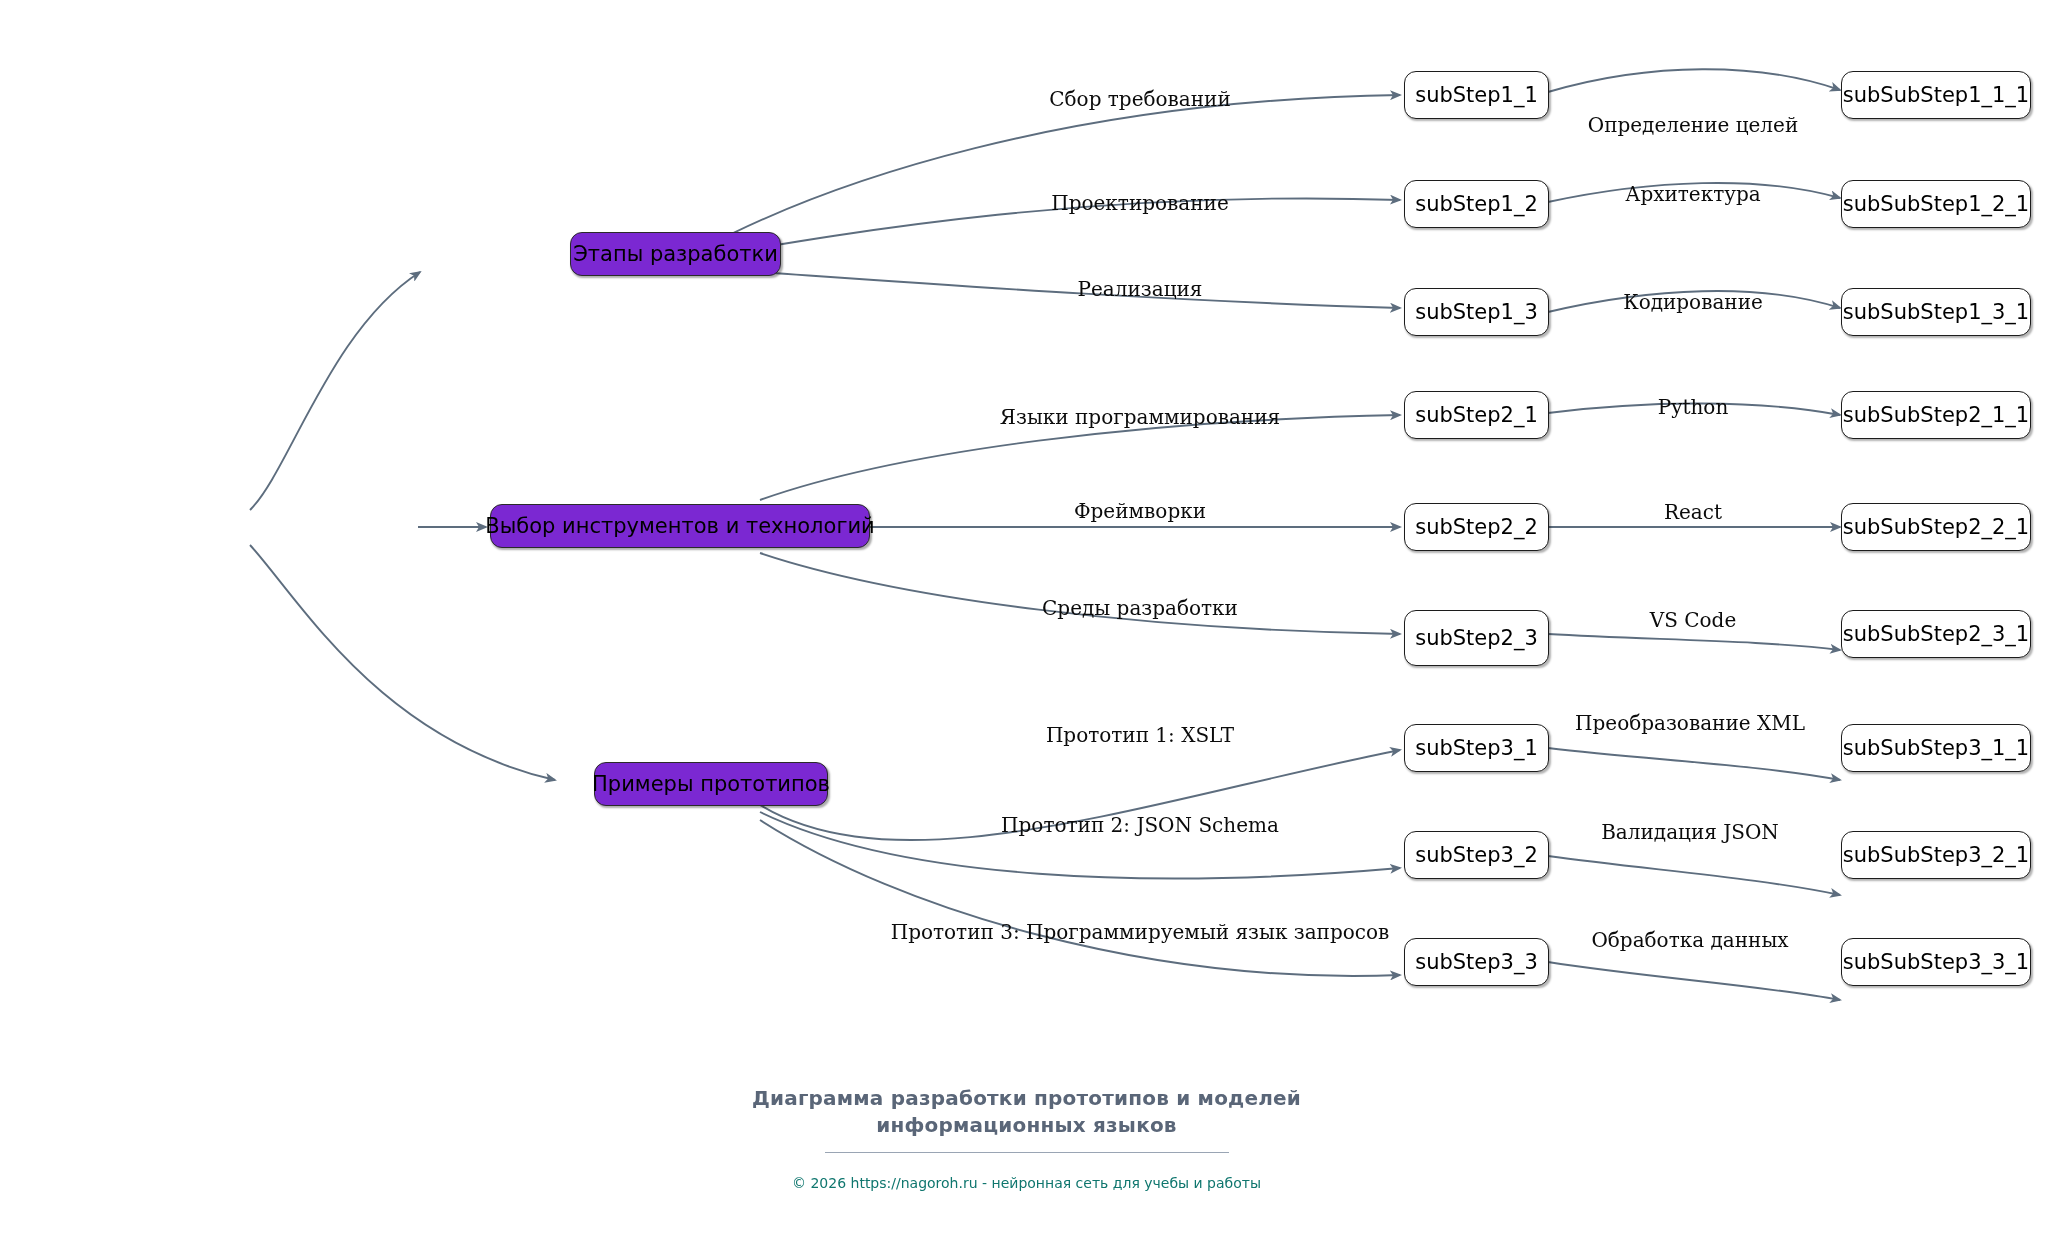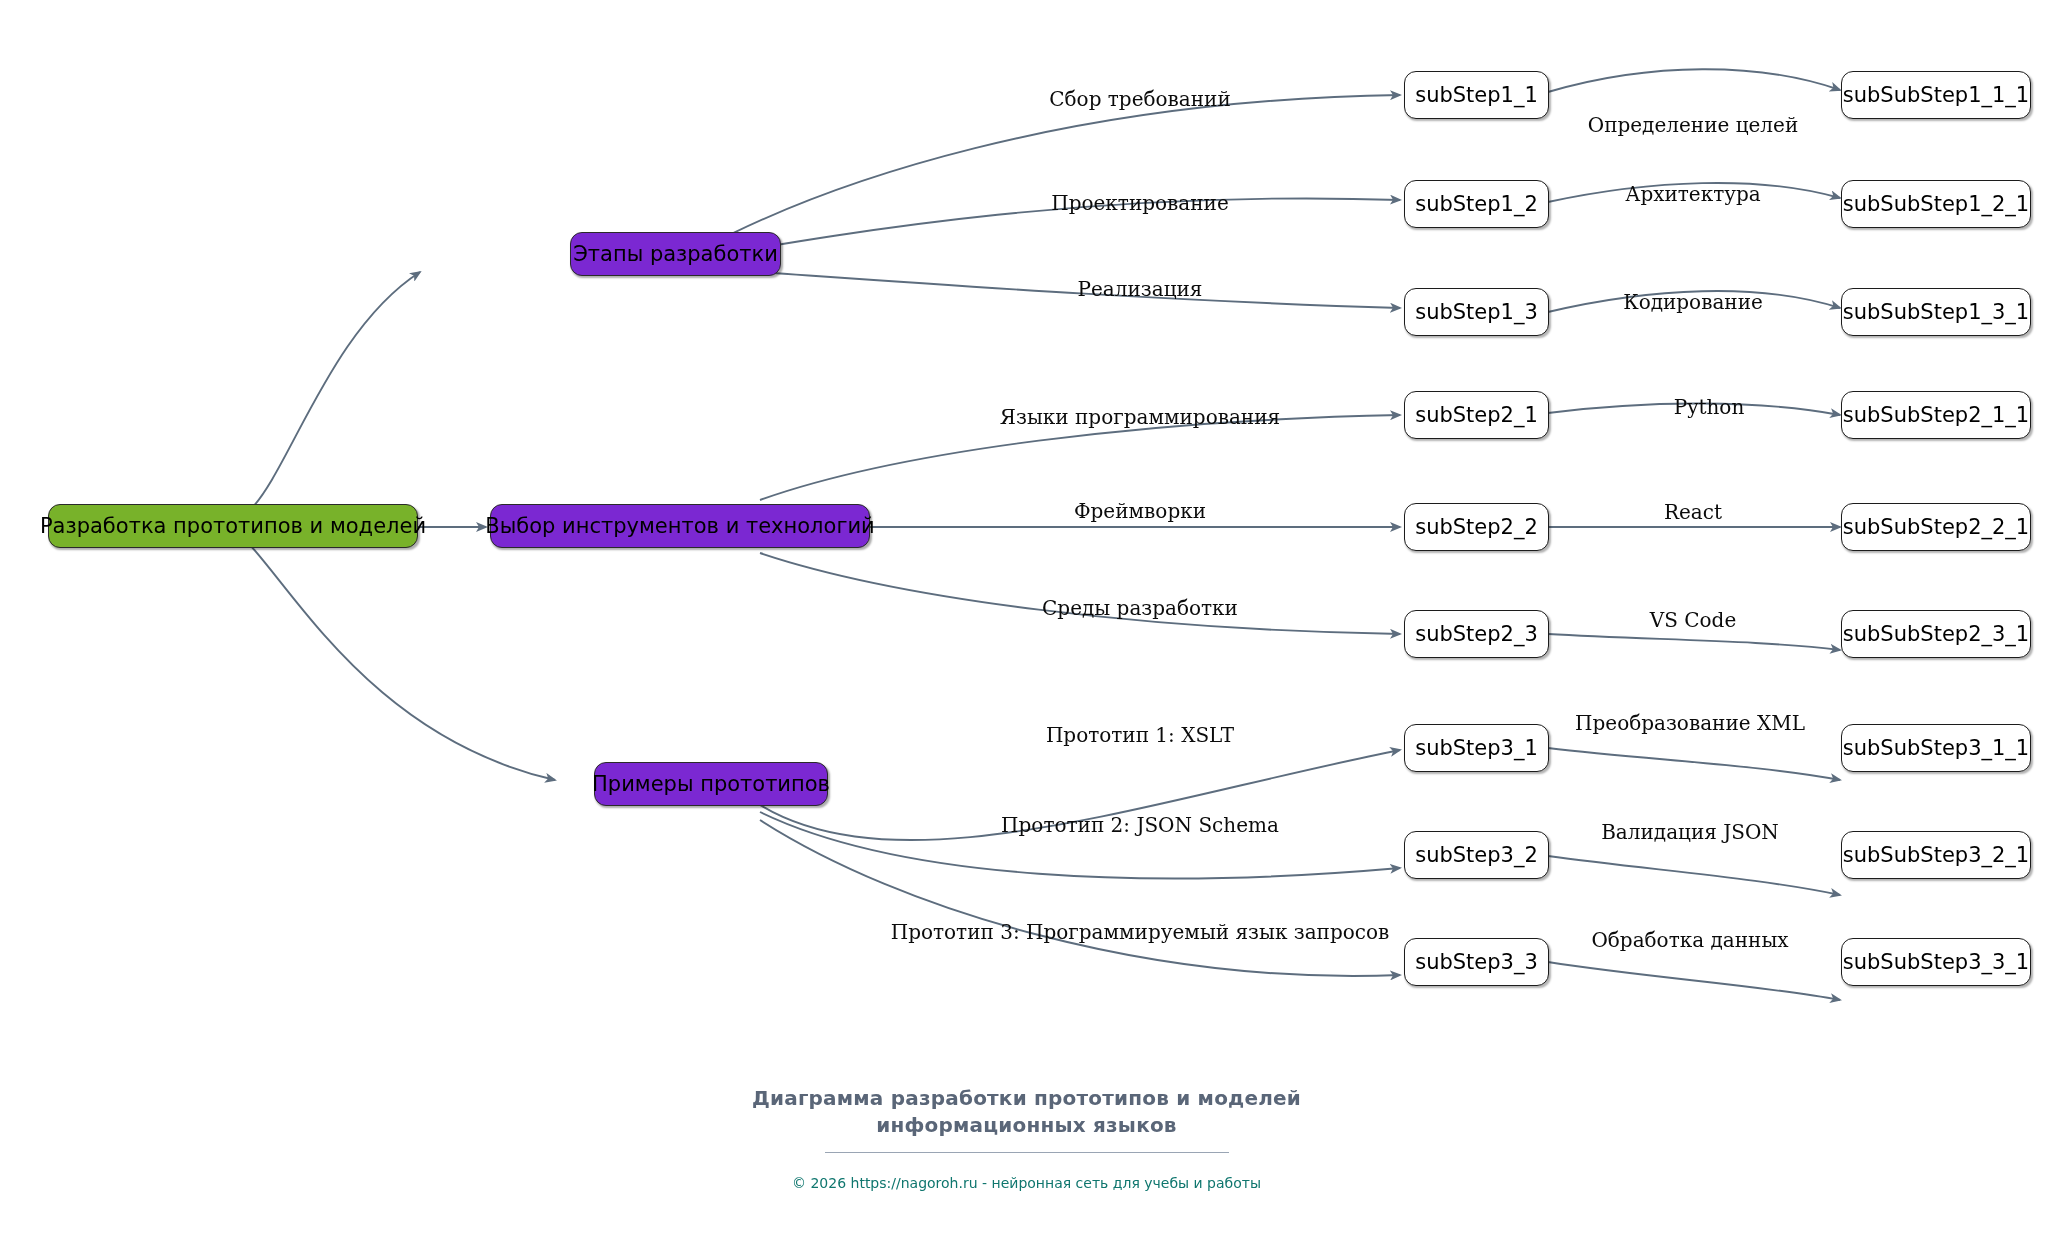--- a/index.html
+++ b/index.html
@@ -67,23 +67,20 @@
       <path d="M760,805 C900,890 1150,800 1400,750"></path>
       <path d="M760,812 C900,880 1150,890 1400,868"></path>
       <path d="M760,820 C900,910 1150,985 1400,975"></path>
 
       <path d="M1548,748 C1650,760 1760,765 1840,780"></path>
       <path d="M1548,856 C1650,870 1760,878 1840,895"></path>
       <path d="M1548,962 C1650,978 1760,985 1840,1000"></path>
     </g>
   </svg>
 
-  <div class="node n-root" style="left:48px;top:504px;width:370px;height:44px;">
-    <span>Разработка прототипов и моделей</span>
-  </div>
 
   <div class="node n-branch" style="left:570px;top:232px;width:211px;height:44px;">
     <span>Этапы разработки</span>
   </div>
   <div class="node n-branch" style="left:490px;top:504px;width:380px;height:44px;">
     <span>Выбор инструментов и технологий</span>
   </div>
   <div class="node n-branch" style="left:562px;top:762px;width:234px;height:44px;margin-left:32px;">
     <span>Примеры прототипов</span>
   </div>
@@ -97,21 +94,21 @@
   <div class="node n-leaf" style="left:1404px;top:288px;width:145px;height:48px;">
     <span>subStep1_3</span>
   </div>
 
   <div class="node n-leaf" style="left:1404px;top:391px;width:145px;height:48px;">
     <span>subStep2_1</span>
   </div>
   <div class="node n-leaf" style="left:1404px;top:503px;width:145px;height:48px;">
     <span>subStep2_2</span>
   </div>
-  <div class="node n-leaf" style="left:1404px;top:610px;width:145px;height:48px;">
+  <div class="node n-leaf" style="left:1404px;top:610px;width:145px;height:56px;">
     <span>subStep2_3</span>
   </div>
 
   <div class="node n-leaf" style="left:1404px;top:724px;width:145px;height:48px;">
     <span>subStep3_1</span>
   </div>
   <div class="node n-leaf" style="left:1404px;top:831px;width:145px;height:48px;">
     <span>subStep3_2</span>
   </div>
   <div class="node n-leaf" style="left:1404px;top:938px;width:145px;height:48px;">
@@ -153,21 +150,21 @@
   <div class="edge-label" style="left:1140px;top:289px;">Реализация</div>
 
   <div class="edge-label" style="left:1693px;top:88px;margin-top:37px;">Определение целей</div>
   <div class="edge-label" style="left:1693px;top:194px;">Архитектура</div>
   <div class="edge-label" style="left:1693px;top:302px;">Кодирование</div>
 
   <div class="edge-label" style="left:1140px;top:417px;">Языки программирования</div>
   <div class="edge-label" style="left:1140px;top:511px;">Фреймворки</div>
   <div class="edge-label" style="left:1140px;top:608px;">Среды разработки</div>
 
-  <div class="edge-label" style="left:1693px;top:407px;margin-left:16px;">Python</div>
+  <div class="edge-label" style="left:1693px;top:407px;">Python</div>
   <div class="edge-label" style="left:1693px;top:512px;">React</div>
   <div class="edge-label" style="left:1693px;top:620px;">VS Code</div>
 
   <div class="edge-label" style="left:1140px;top:735px;">Прототип 1: XSLT</div>
   <div class="edge-label" style="left:1140px;top:825px;">Прототип 2: JSON Schema</div>
   <div class="edge-label" style="left:1140px;top:932px;">Прототип 3: Программируемый язык запросов</div>
 
   <div class="edge-label" style="left:1690px;top:723px;">Преобразование XML</div>
   <div class="edge-label" style="left:1690px;top:832px;">Валидация JSON</div>
   <div class="edge-label" style="left:1690px;top:940px;">Обработка данных</div>

